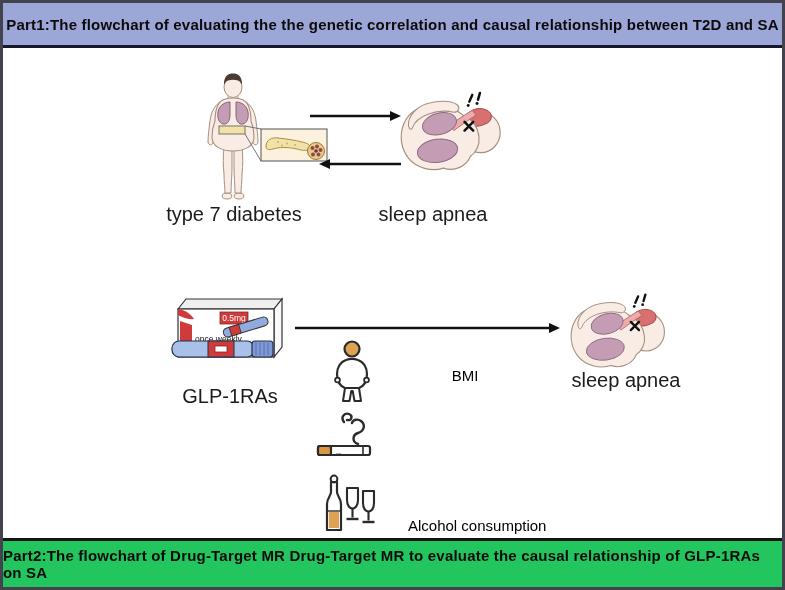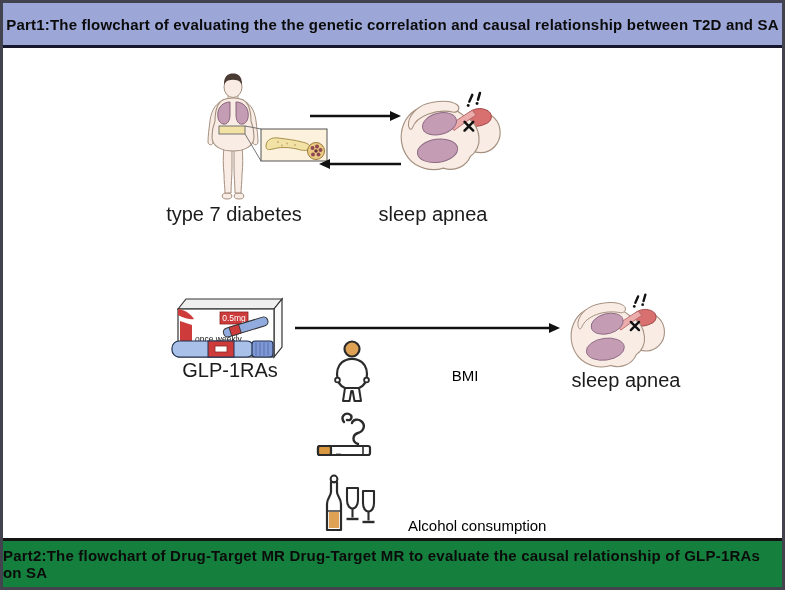--- a/index.html
+++ b/index.html
@@ -2,21 +2,21 @@
 <html><head>
 <meta charset="utf-8">
 <style>
   html,body{margin:0;padding:0;background:#fff;}
   body{font-family:"Liberation Sans",sans-serif;}
   .figure{position:relative;width:785px;height:590px;box-sizing:border-box;
           border:3px solid #43434F;background:#fff;overflow:hidden;}
   .banner{position:absolute;left:0;right:0;display:flex;align-items:center;justify-content:center;
           font-weight:bold;font-size:15px;color:#0b0b0b;letter-spacing:.2px;}
   .banner-top{top:0;height:42px;background:#9CA7D8;border-bottom:3px solid #17172E;}
-  .banner-bottom{bottom:0;height:46px;background:#15803d;border-top:3px solid #141414;}
+  .banner-bottom{bottom:0;height:46px;background:#22c55e;border-top:3px solid #141414;}
   .abs{position:absolute;}
   .lbl{position:absolute;color:#1c1c1c;white-space:nowrap;}
   .lbl-big{font-size:20px;}
   .lbl-small{font-size:15px;color:#000000;}
   .cx{transform:translateX(-50%);}
   svg{display:block;}
   .hidden-defs{position:absolute;width:0;height:0;overflow:hidden;}
 </style>
 </head>
 <body>
@@ -187,18 +187,18 @@
       <line x1="32.5" y1="34.5" x2="32.5" y2="43.5" stroke="#2b2b2b" stroke-width="2.1"></line>
       <line x1="26.5" y1="45" x2="38.5" y2="45" stroke="#2b2b2b" stroke-width="2.4"></line>
     </g>
     <g>
       <path d="M43,17 L43,29 C43,35 46,37.5 48.5,37.5 C51,37.5 54,35 54,29 L54,17 Z" fill="#fff" stroke="#2b2b2b" stroke-width="2.1" stroke-linejoin="round"></path>
       <line x1="48.5" y1="37.5" x2="48.5" y2="46.5" stroke="#2b2b2b" stroke-width="2.1"></line>
       <line x1="42.5" y1="48" x2="54.5" y2="48" stroke="#2b2b2b" stroke-width="2.4"></line>
     </g>
   </svg>
 
-  <div class="lbl lbl-big cx" style="left:227px;top:356px;">GLP-1RAs</div>
+  <div class="lbl lbl-big cx" style="left:227px;top:382px;">GLP-1RAs</div>
   <div class="lbl lbl-small cx" style="left:462px;top:364px;">BMI</div>
   <div class="lbl lbl-small" style="left:405px;top:514px;">Alcohol consumption</div>
   <div class="lbl lbl-big cx" style="left:623px;top:366px;">sleep apnea</div>
 
 </div>
 
 </body></html>

